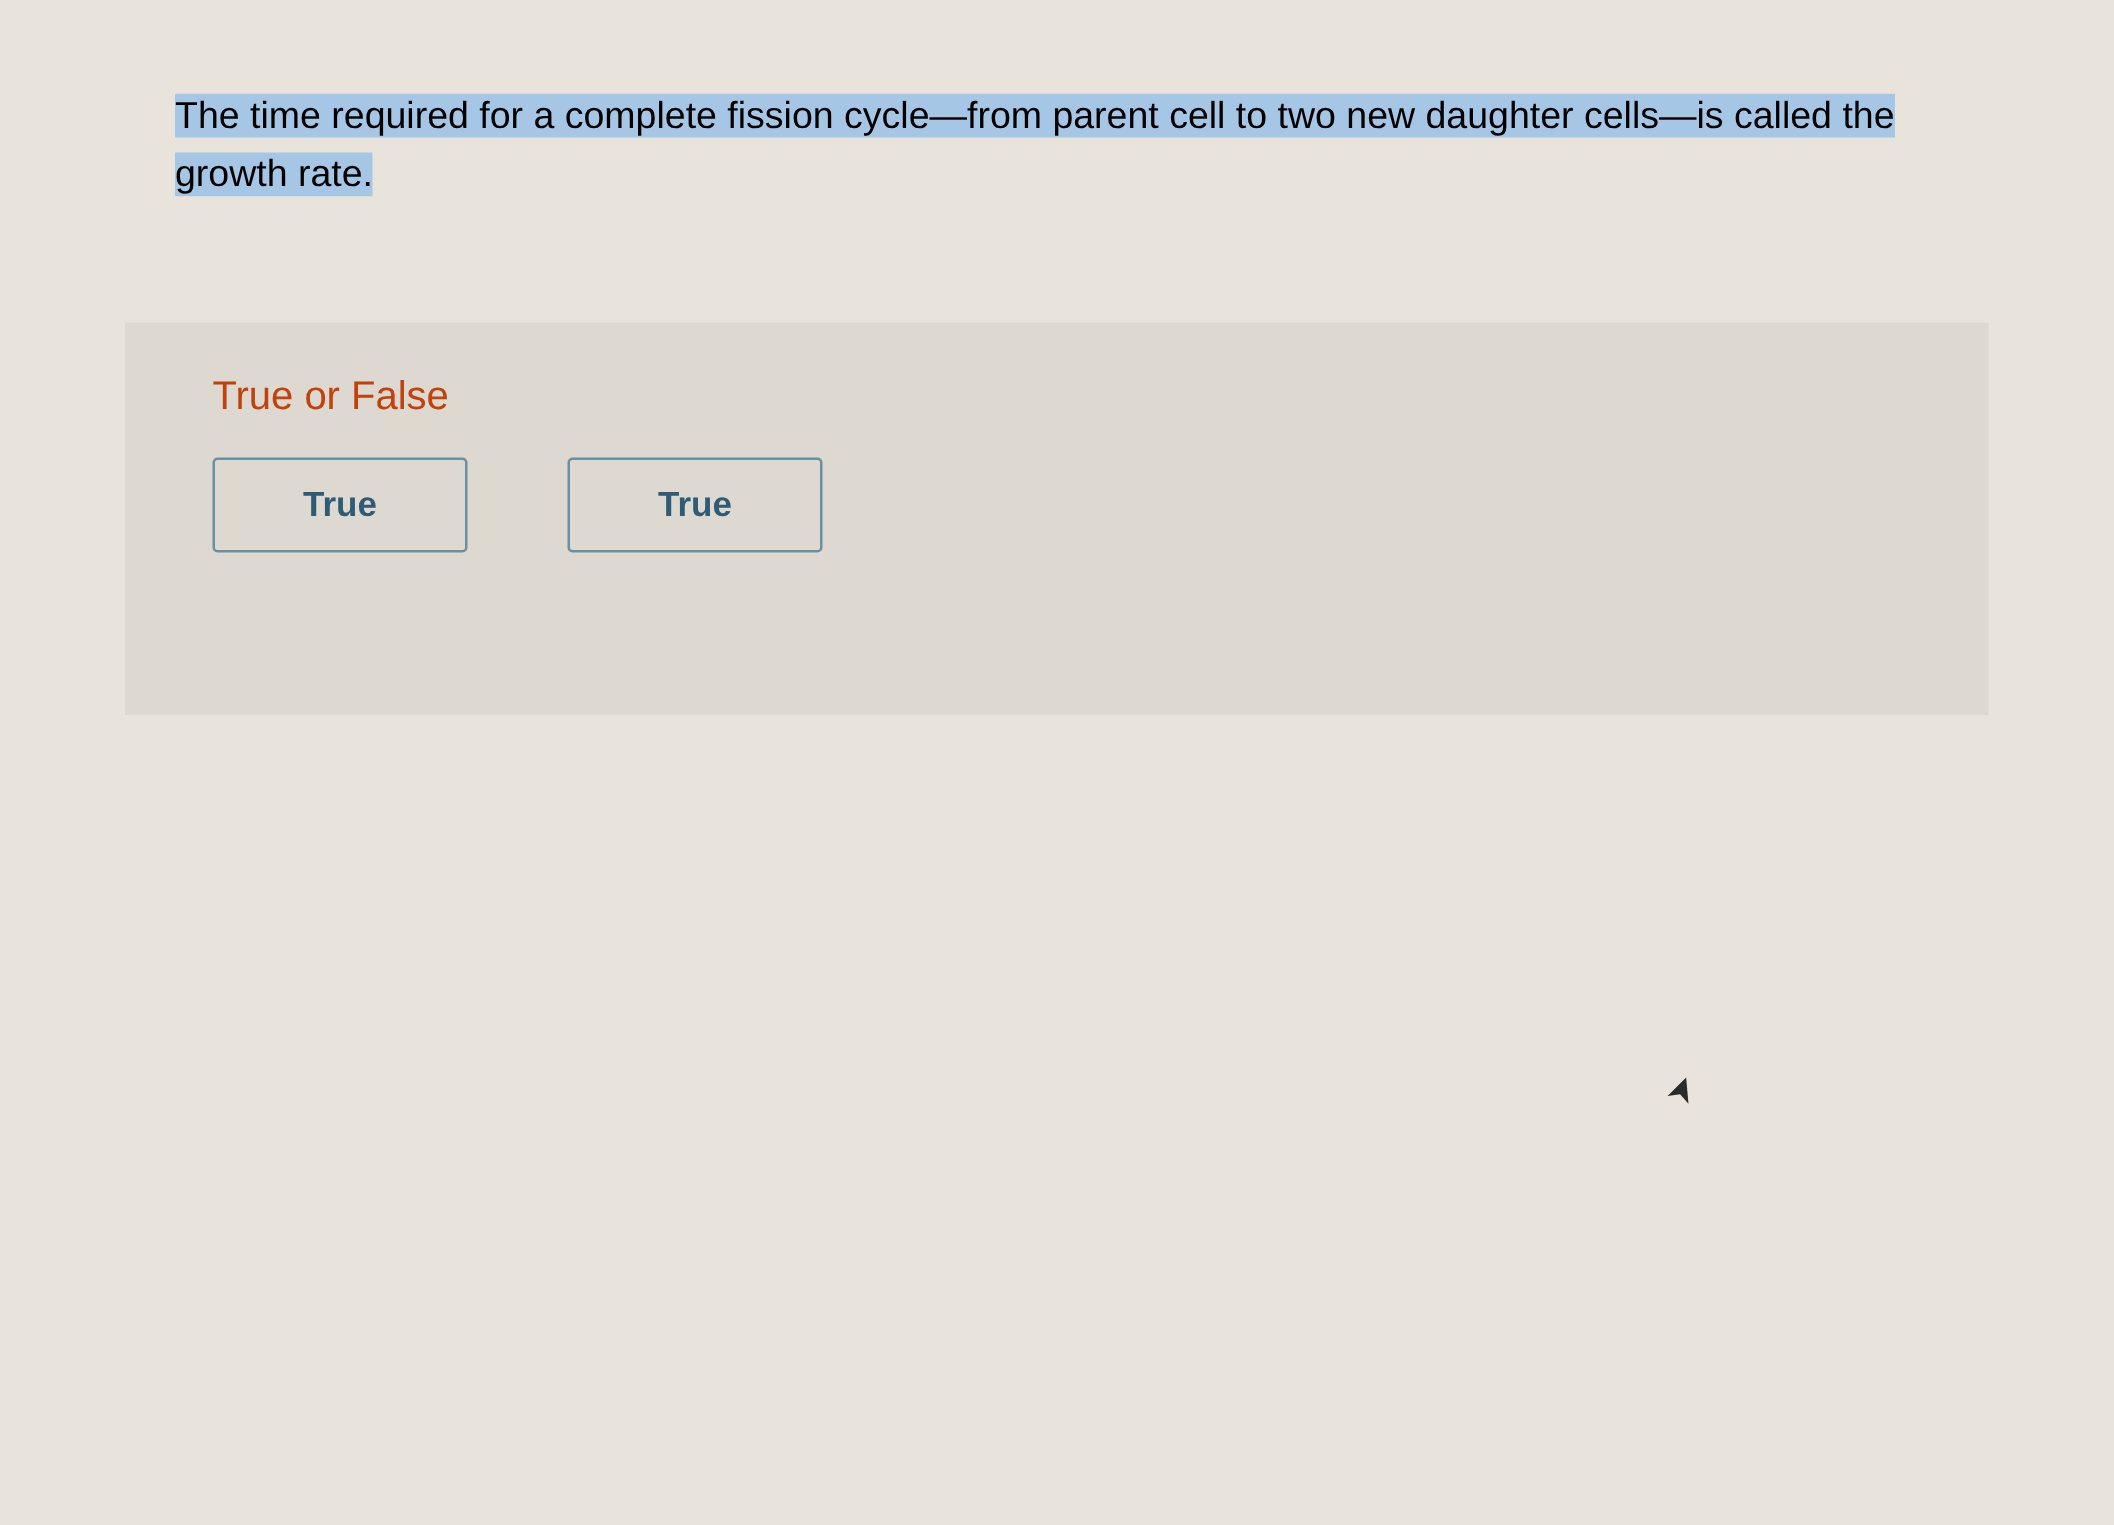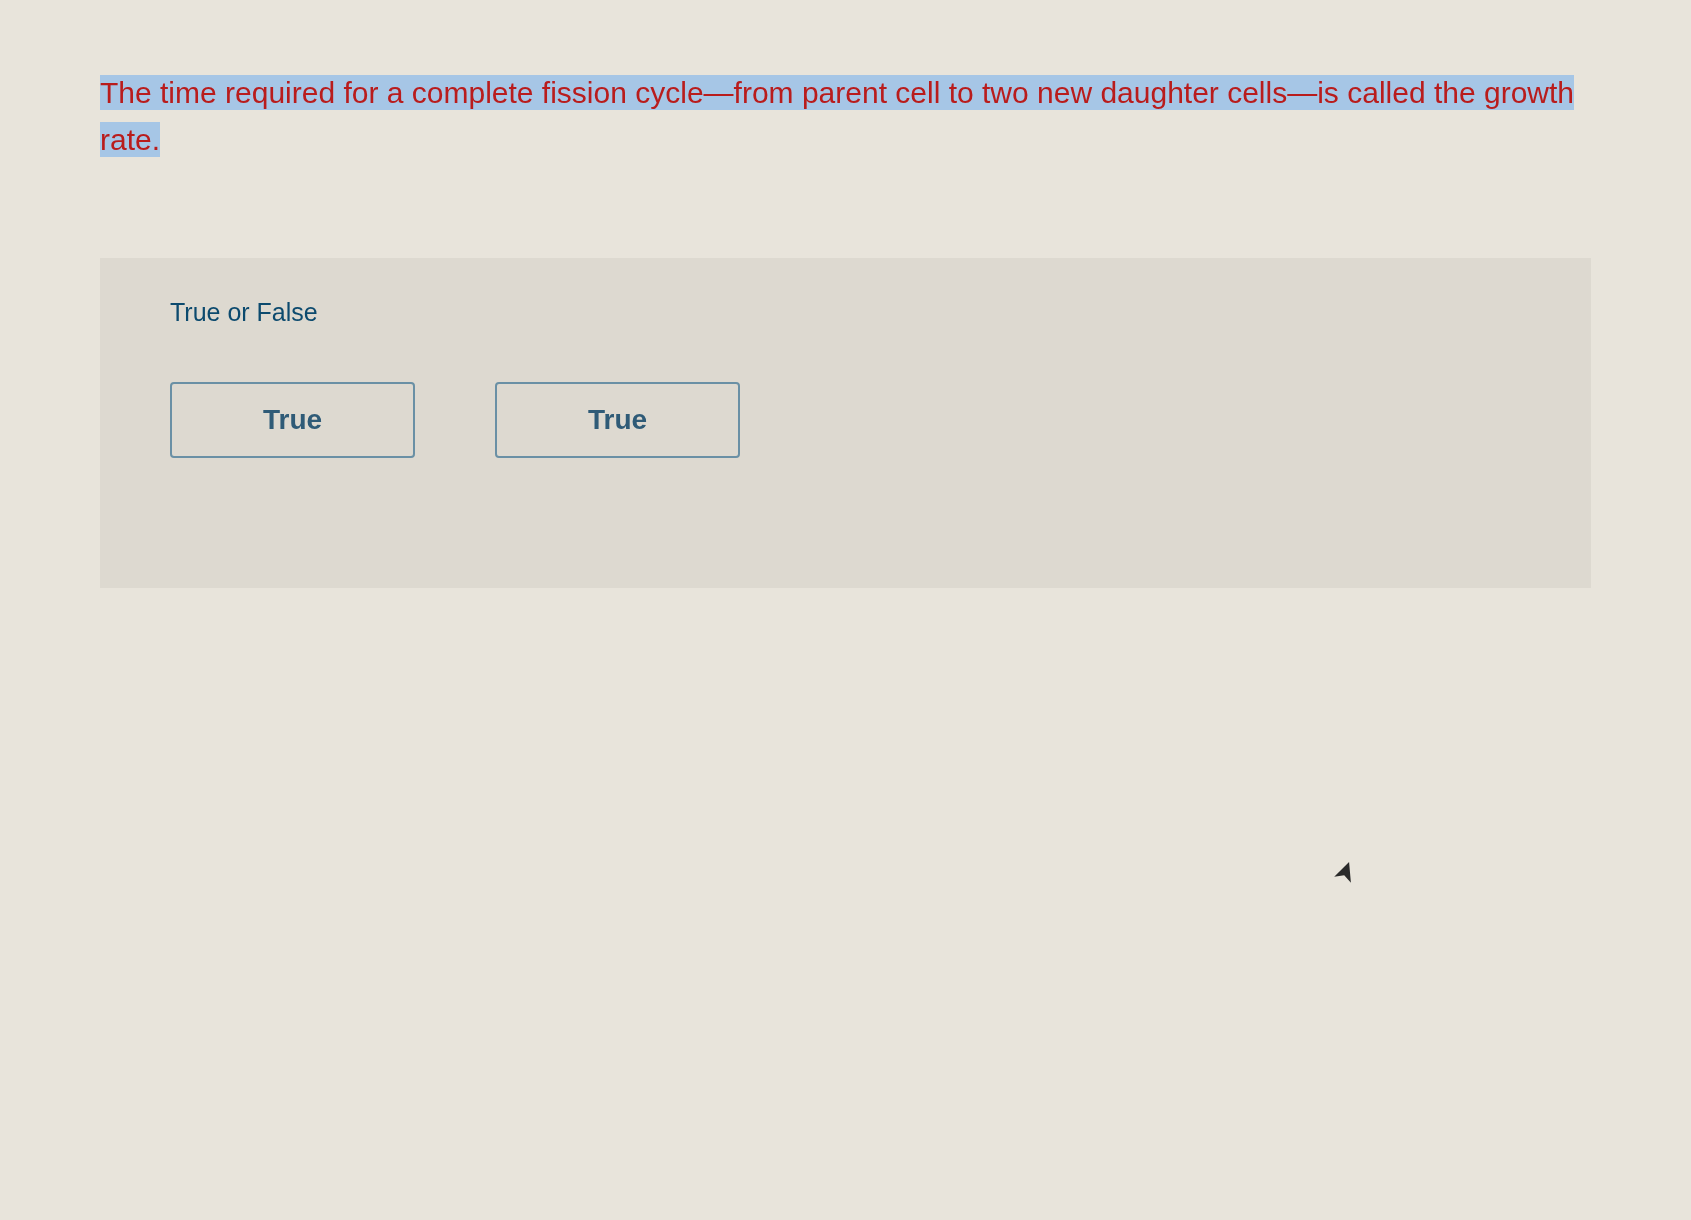--- a/index.html
+++ b/index.html
@@ -14,50 +14,51 @@
       height: 1220px;
       overflow: hidden;
       position: relative;
     }
     .question-area {
       padding: 70px 100px 0 100px;
     }
     .question-text {
       font-size: 30px;
       line-height: 1.55;
-      color: #b91c1c;
+      color: #000000;
       font-weight: 400;
+      margin-left: 40px;
     }
     .question-text .highlight {
       background: #a6c6e6;
       padding: 1px 0;
     }
     .answer-panel {
       margin-top: 95px;
       background: #ddd9d0;
       padding: 40px 70px 130px 70px;
     }
     .answer-prompt {
-      font-size: 25px;
-      color: #0c4a6e;
+      font-size: 32px;
+      color: #c2410c;
       font-weight: 400;
-      margin-bottom: 55px;
+      margin-bottom: 31px;
     }
     .button-row {
       display: flex;
       gap: 80px;
     }
     .choice-button {
       border: 2px solid #6a90a5;
       background: transparent;
       color: #2f5b77;
       font-size: 28px;
       font-weight: 600;
       padding: 20px 0;
-      width: 245px;
+      width: 204px;
       text-align: center;
       border-radius: 4px;
       cursor: pointer;
       font-family: inherit;
     }
     .cursor-icon {
       position: absolute;
       font-size: 28px;
       color: #2a2a2a;
       pointer-events: none;

